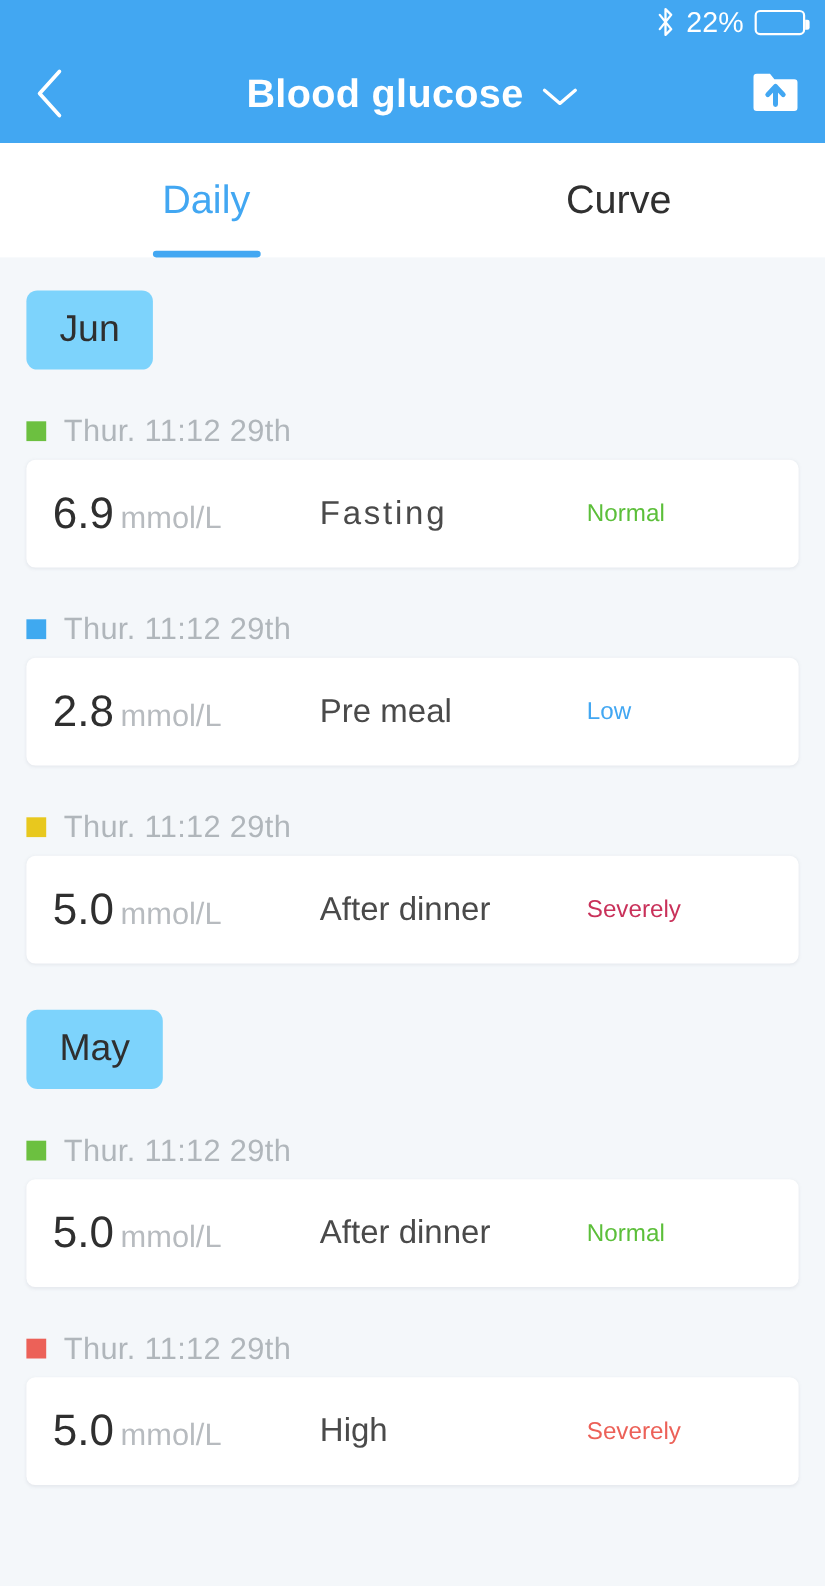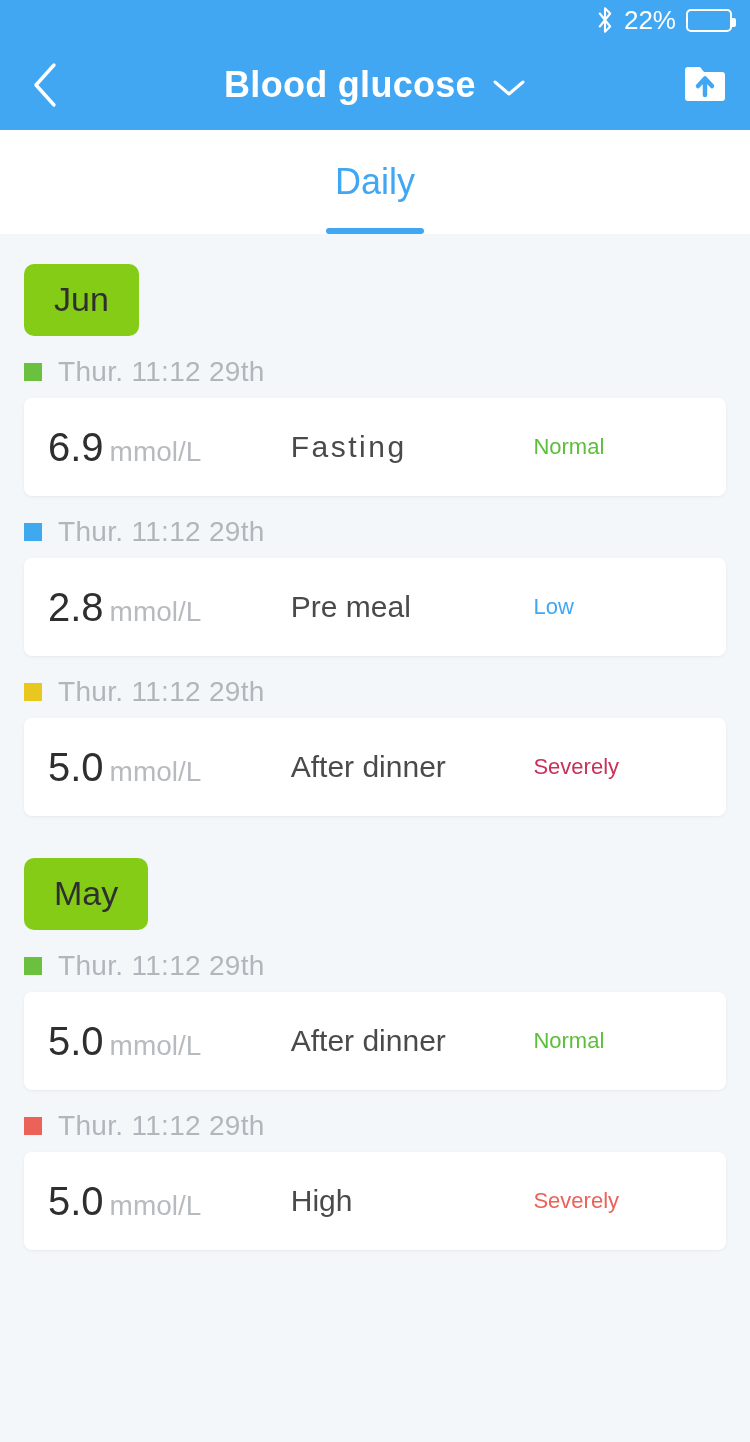--- a/index.html
+++ b/index.html
@@ -58,26 +58,26 @@
   .tab span { font-size:36px; color:#303030; }
   .tab.active span { color:#42a7f2; }
   .tab.active::after {
     content:""; position:absolute; bottom:0; left:50%; transform:translateX(-50%);
     width:98px; height:6px; background:#42a7f2; border-radius:3px;
   }
 
   
   .content { flex:1; overflow:hidden; padding-top:30px; }
   .month-badge {
-    display:inline-block; margin-left:24px; background:#84cc16; color:#2f2f2f;
+    display:inline-block; margin-left:24px; background:#7dd3fc; color:#2f2f2f;
     font-size:34px; border-radius:10px; padding:18px 30px 20px; line-height:1;
   }
   .group { margin-bottom:4px; }
   .group + .group { margin-top:42px; }
-  .entry { margin-top:20px; }
+  .entry { margin-top:40px; }
   .entry-meta { display:flex; align-items:center; gap:16px; padding:0 0 10px 24px; }
   .swatch { width:18px; height:18px; flex:none; }
   .entry-date { font-size:28px; color:#b0b6bb; letter-spacing:.3px; }
   .card {
     margin:0 24px; background:#ffffff; border-radius:8px; height:98px;
     display:flex; align-items:center; box-shadow:0 1px 3px rgba(120,135,150,.12);
   }
   .c-value { width:38%; padding-left:24px; display:flex; align-items:baseline; }
   .c-value .num { font-size:40px; color:#2f2f2f; }
   .c-value .unit { font-size:28px; color:#b7bbbf; margin-left:6px; }
@@ -119,20 +119,23 @@
         <path d="M2 6 a3 3 0 0 1 3-3 h12 l4 5 h18 a3 3 0 0 1 3 3 v23 a3 3 0 0 1 -3 3 h-34 a3 3 0 0 1 -3 -3 z" fill="#ffffff"></path>
         <path d="M22 31 L22 16 M15 22 L22 14.5 L29 22" fill="none" stroke="#42a7f2" stroke-width="4.5" stroke-linecap="round" stroke-linejoin="round"></path>
       </svg>
     </div>
   </div>
 
   <div class="tabs">
     <div class="tab active">
       <span>Daily</span>
     </div>
+    <div class="tab">
+      <span>Curve</span>
+    </div>
   </div>
 
   <div class="content" id="list">
       <div class="group"><div class="month-badge">Jun</div><div class="entry">
           <div class="entry-meta">
             <span class="swatch" style="background: rgb(108, 192, 64);"></span>
             <span class="entry-date">Thur. 11:12  29th</span>
           </div>
           <div class="card">
             <div class="c-value">

